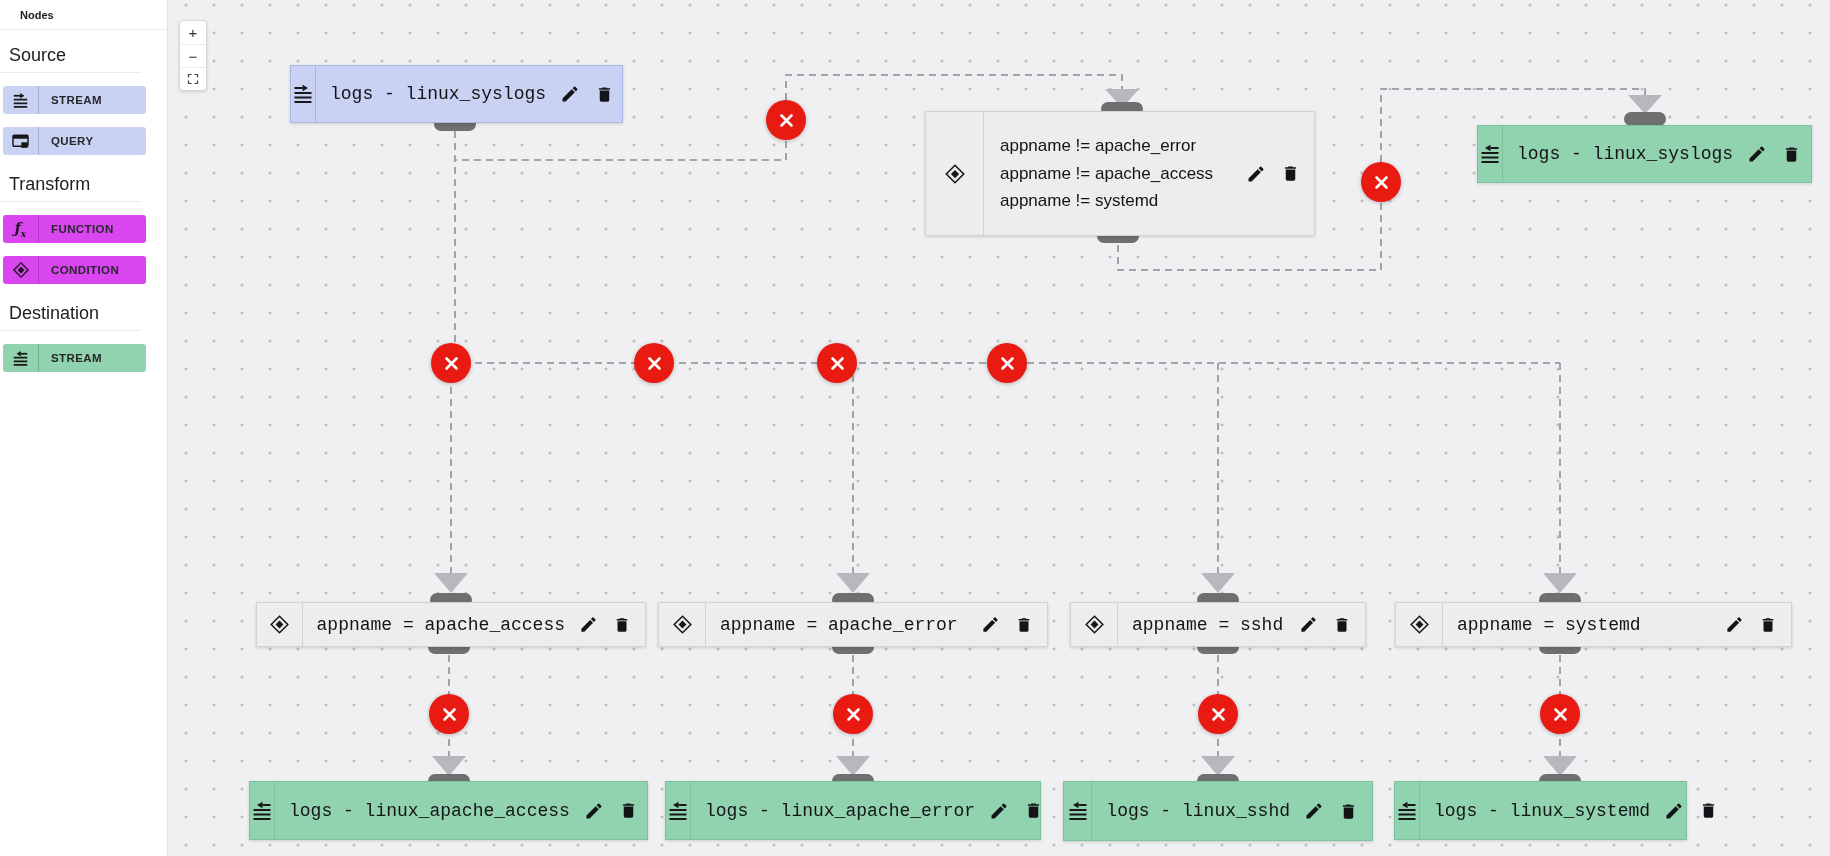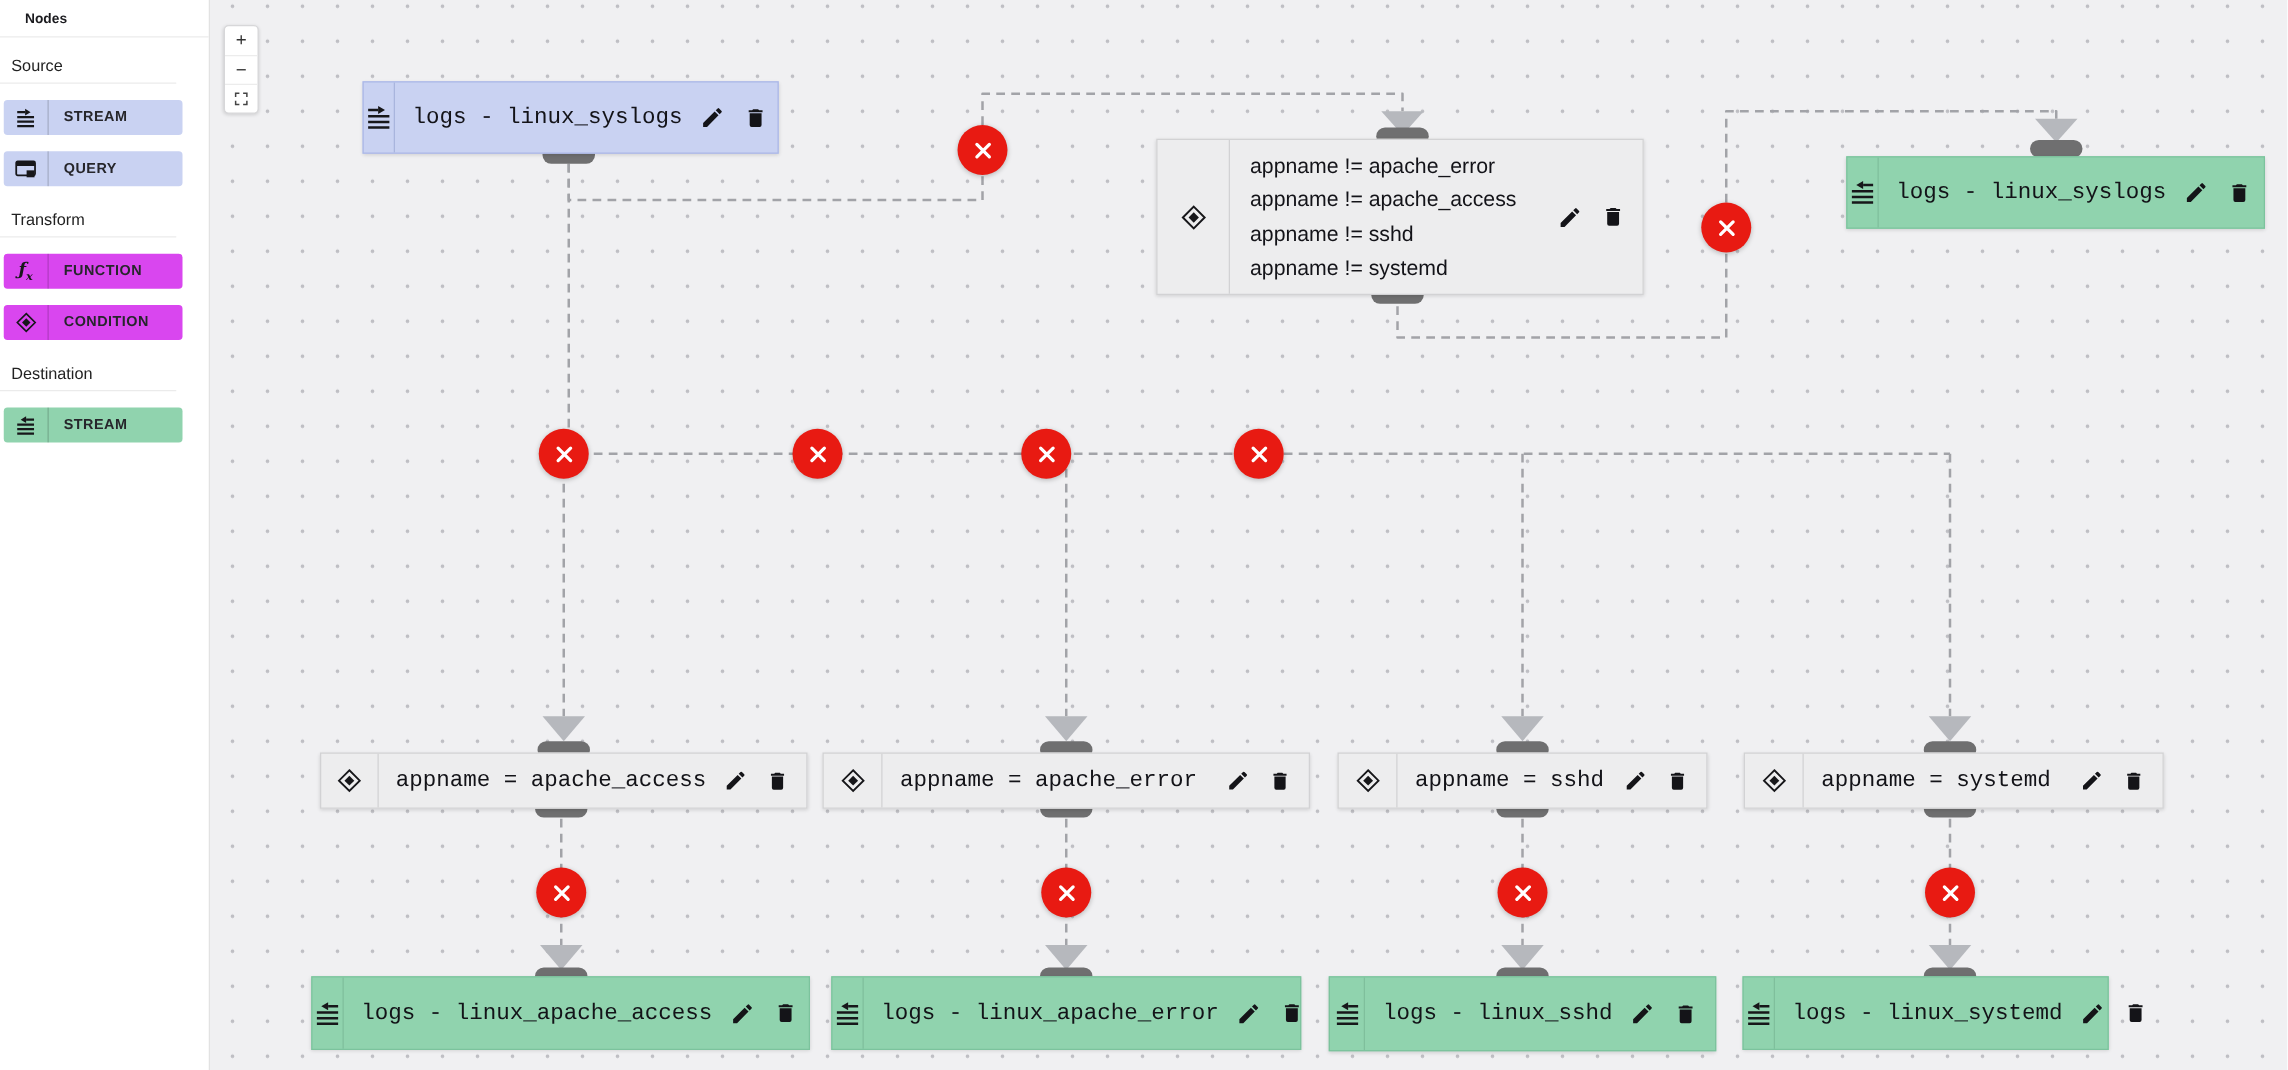--- a/index.html
+++ b/index.html
@@ -46,21 +46,21 @@
   .node.big .cell { width:58px; }
   .cond-lbl { font-size:17px; }
   .cond-list { flex:1; padding:8px 0 8px 16px; display:flex; flex-direction:column; justify-content:center; }
   .cond-list span { font-size:17px; line-height:27.5px; color:#131318; white-space:nowrap; }
 
   
   .sidebar { position:absolute; left:0; top:0; width:168px; height:100%;
              background:#fff; border-right:1px solid #e2e2e2; z-index:5; }
   .sb-title { font-size:11px; font-weight:700; color:#1b1b1f; padding:9px 0 8px 20px; }
   .sb-hr { border:none; border-top:1px solid #ebebeb; }
-  .sb-label { font-size:13px; color:#222; padding:15px 0 6px 9px; }
+  .sb-label { font-size:18px; color:#222; padding:15px 0 6px 9px; }
   .sb-label-hr { border:none; border-top:1px solid #ebebeb; margin-right:26px; }
   .sb-btn { margin:13px 0 4px 3px; width:143px; height:28px; display:flex; align-items:stretch;
             border-radius:3px; border:none; cursor:pointer; padding:0; }
   .sb-btn .ic { width:36px; display:flex; align-items:center; justify-content:center;
                 border-right:1px solid rgba(0,0,0,.18); }
   .sb-btn .tx { flex:1; display:flex; align-items:center; padding-left:12px; font-size:11.5px;
                 font-weight:600; letter-spacing:.4px; color:#26262b;
                 font-family:"Liberation Sans", sans-serif; }
   .sb-btn.lav { background:#c9d2f2; }
   .sb-btn.gry { background:#d946ef; }
@@ -207,21 +207,20 @@
   <div class="node gry big" style="left:925px;top:111px;width:390px;height:125px">
     <span class="cell">
       <svg width="22" height="22" viewBox="0 0 24 24">
           <polygon points="12,2.5 21.5,12 12,21.5 2.5,12" fill="none" stroke="#17171a" stroke-width="1.7"></polygon>
           <polygon points="12,7.5 16.5,12 12,16.5 7.5,12" fill="#17171a"></polygon>
         </svg>
     </span>
     <div class="cond-list">
       <span>appname != apache_error</span>
       <span>appname != apache_access</span>
-      <span>appname != sshd</span>
       <span>appname != systemd</span>
     </div>
     <span class="acts">
       <button>
           <svg width="20" height="20" viewBox="0 0 24 24">
             <path fill="#141418" d="M3 17.25V21h3.75L17.8 9.94l-3.75-3.75L3 17.25zm17.7-10.2c.4-.39.4-1.02 0-1.41L18.37 3.3a1 1 0 0 0-1.41 0l-1.84 1.83 3.75 3.75 1.84-1.83z"></path>
           </svg>
         </button>
       <button>
           <svg width="19" height="19" viewBox="0 0 24 24">
@@ -315,21 +314,21 @@
           </svg>
         </button>
       <button>
           <svg width="18" height="18" viewBox="0 0 24 24">
             <path fill="#141418" d="M6 19a2 2 0 0 0 2 2h8a2 2 0 0 0 2-2V7H6v12zM19 4h-3.5l-1-1h-5l-1 1H5v2h14V4z"></path>
           </svg>
         </button>
     </span>
   </div>
 
-  <div class="node gry" style="left:1395px;top:602px;width:336px;height:45px">
+  <div class="node gry" style="left:1395px;top:602px;width:397px;height:45px">
     <span class="cell">
         <svg width="21" height="21" viewBox="0 0 24 24">
           <polygon points="12,2.5 21.5,12 12,21.5 2.5,12" fill="none" stroke="#17171a" stroke-width="1.7"></polygon>
           <polygon points="12,7.5 16.5,12 12,16.5 7.5,12" fill="#17171a"></polygon>
         </svg>
       </span>
     <span class="lbl cond-lbl">appname = systemd</span>
     <span class="acts">
       <button>
           <svg width="19" height="19" viewBox="0 0 24 24">

